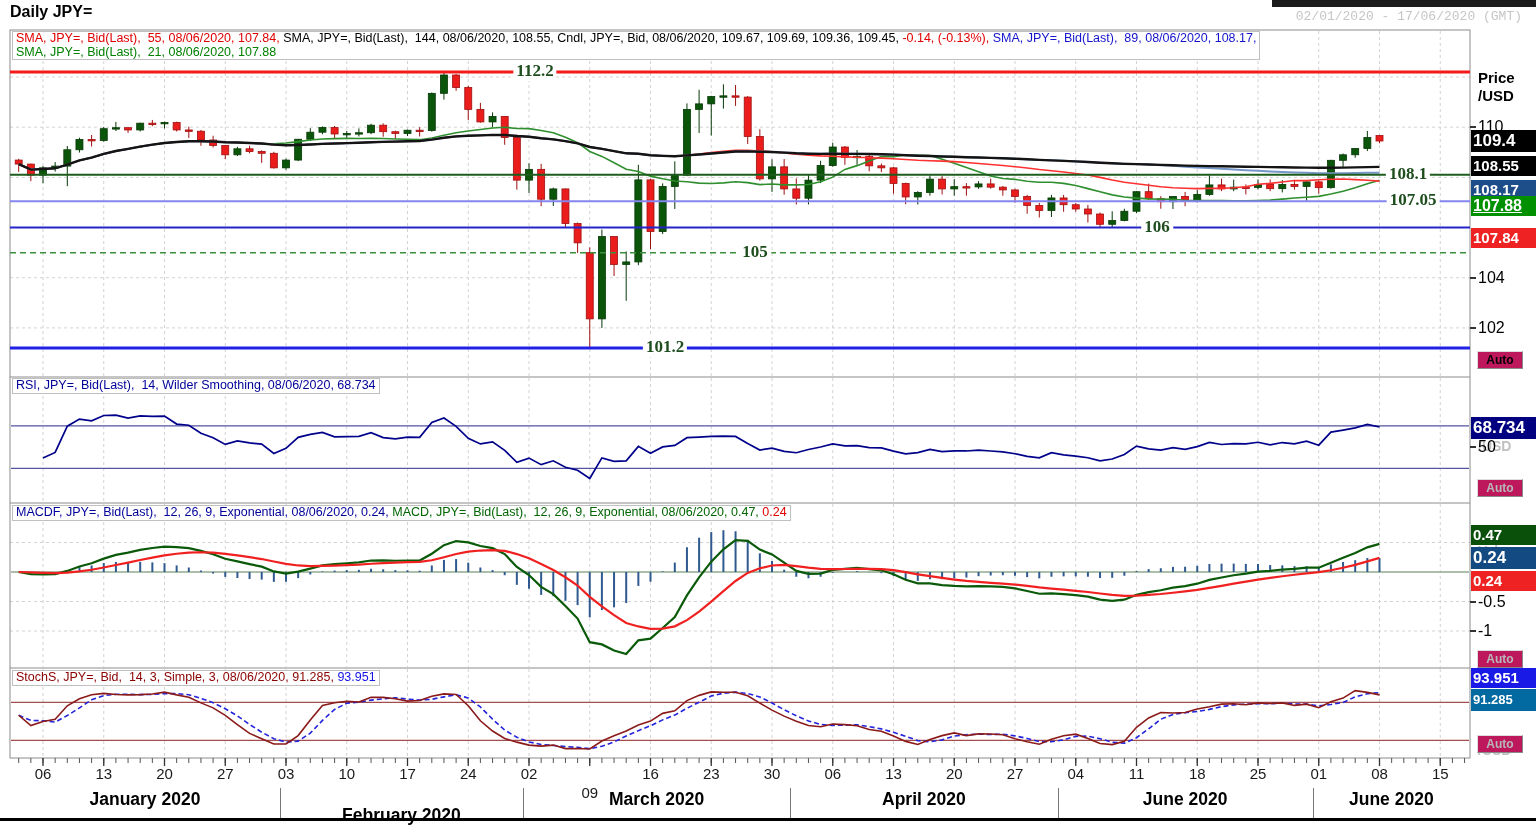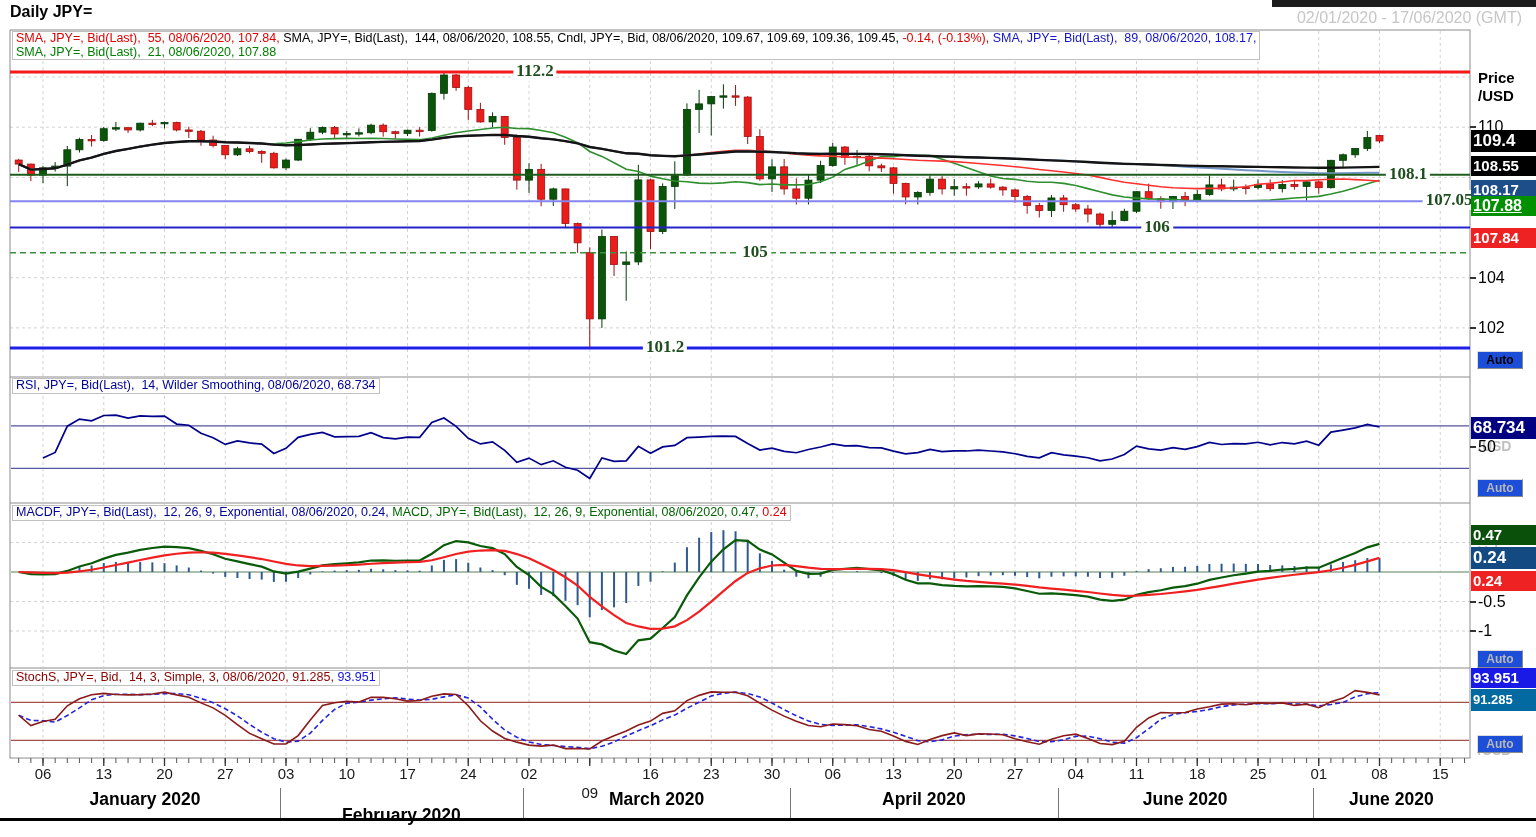--- a/index.html
+++ b/index.html
@@ -1,29 +1,29 @@
 <!DOCTYPE html>
 <html><head>
 <meta charset="utf-8">
 <style>
   html,body{margin:0;padding:0;background:#fff;}
   .stage{position:relative;width:1536px;height:837px;background:#fff;overflow:hidden;
          font-family:"Liberation Sans",sans-serif;}
   .abs{position:absolute;}
   #chart-svg{position:absolute;left:0;top:0;}
   .title{font-size:16px;font-weight:bold;color:#000;}
-  .daterange{font-size:16px;color:#c6c6c6;}
+  .daterange{font-size:13px;color:#c6c6c6;font-family:Liberation Mono, monospace;}
   .legendbox{position:absolute;background:#fff;border:1px solid #c0c0c0;padding:0 3px;
              font-size:12.5px;line-height:13.5px;white-space:pre;z-index:5;display:inline-block;}
   .badge{position:absolute;left:1471px;width:76px;color:#fff;font-weight:bold;
          padding-left:2px;box-sizing:border-box;z-index:6;overflow:hidden;}
   .tickl{position:absolute;left:1478px;font-size:16px;color:#000;z-index:3;}
   .tickdash{position:absolute;left:1470px;width:6px;height:2px;background:#333;z-index:3;}
   .unit{position:absolute;left:1478px;font-size:14px;font-weight:bold;z-index:2;margin-top:36px;}
-  .autobtn{position:absolute;left:1477px;width:44px;height:16px;background:#1d4ed8;
+  .autobtn{position:absolute;left:1477px;width:44px;height:16px;background:#be185d;
            border-top:1px solid #ddd;border-left:1px solid #ddd;border-right:1px solid #8a8a8a;
            border-bottom:1px solid #8a8a8a;font-size:12px;font-weight:bold;text-align:center;
            line-height:16px;z-index:6;cursor:pointer;}
   .hlabel{position:absolute;background:#fff;color:#1e4d1e;font-size:17px;font-weight:bold;
           padding:0 3px;z-index:4;transform:translateX(-50%);font-family:Liberation Serif, serif;}
   .daylbl{position:absolute;font-size:15px;color:#1a1a1a;width:44px;text-align:center;
           transform:translateX(-50%);}
   .monlbl{position:absolute;font-size:17.5px;font-weight:bold;color:#000;width:220px;
           text-align:center;transform:translateX(-50%);}
   .monsep{position:absolute;width:1px;background:#777;}
@@ -667,21 +667,21 @@
       <line x1="1136.5" y1="758" x2="1136.5" y2="766" stroke="#333" stroke-width="1.3"></line>
       <line x1="1197.25" y1="758" x2="1197.25" y2="766" stroke="#333" stroke-width="1.3"></line>
       <line x1="1258" y1="758" x2="1258" y2="766" stroke="#333" stroke-width="1.3"></line>
       <line x1="1318.75" y1="758" x2="1318.75" y2="766" stroke="#333" stroke-width="1.3"></line>
       <line x1="1379.5" y1="758" x2="1379.5" y2="766" stroke="#333" stroke-width="1.3"></line>
       <line x1="1440.25" y1="758" x2="1440.25" y2="766" stroke="#333" stroke-width="1.3"></line>
     </svg>
   <div id="overlay" class="abs" style="left:0;top:0;width:1536px;height:837px;pointer-events:none;">
       <div class="hlabel" style="left: 535px; top: 61px;">112.2</div>
       <div class="hlabel" style="left: 1408px; top: 163.869px;">108.1</div>
-      <div class="hlabel" style="left: 1413px; top: 190.214px; margin-left: 36px;">107.05</div>
+      <div class="hlabel" style="left: 1413px; top: 190.214px;">107.05</div>
       <div class="hlabel" style="left: 1157px; top: 216.558px;">106</div>
       <div class="hlabel" style="left: 755px; top: 241.648px;">105</div>
       <div class="hlabel" style="left: 665px; top: 336.99px;">101.2</div>
       <div class="daylbl" style="left: 43px; top: 765px;">06</div>
       <div class="daylbl" style="left: 103.75px; top: 765px;">13</div>
       <div class="daylbl" style="left: 164.5px; top: 765px;">20</div>
       <div class="daylbl" style="left: 225.25px; top: 765px;">27</div>
       <div class="daylbl" style="left: 286px; top: 765px;">03</div>
       <div class="daylbl" style="left: 346.75px; top: 765px;">10</div>
       <div class="daylbl" style="left: 407.5px; top: 765px;">17</div>

